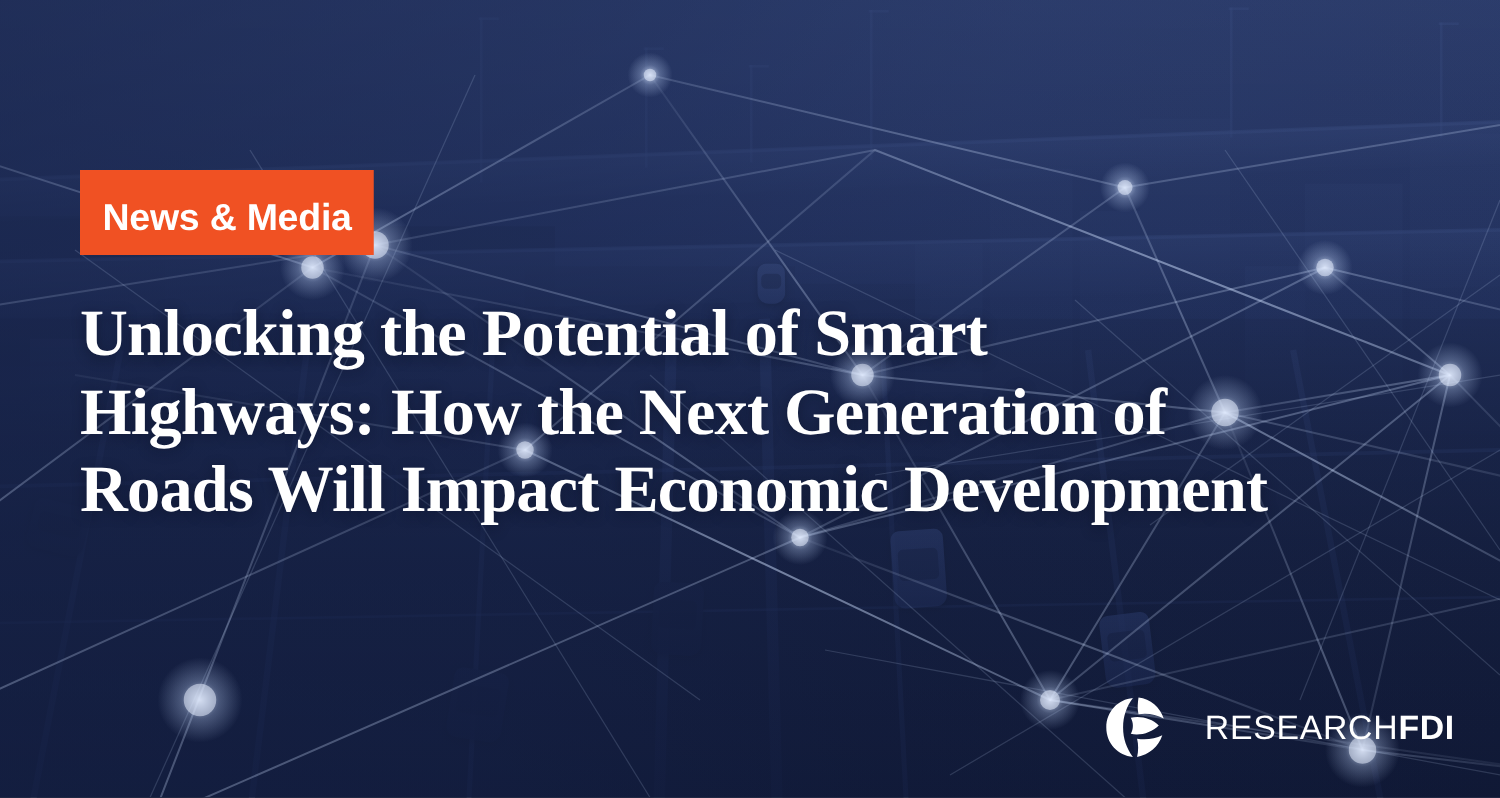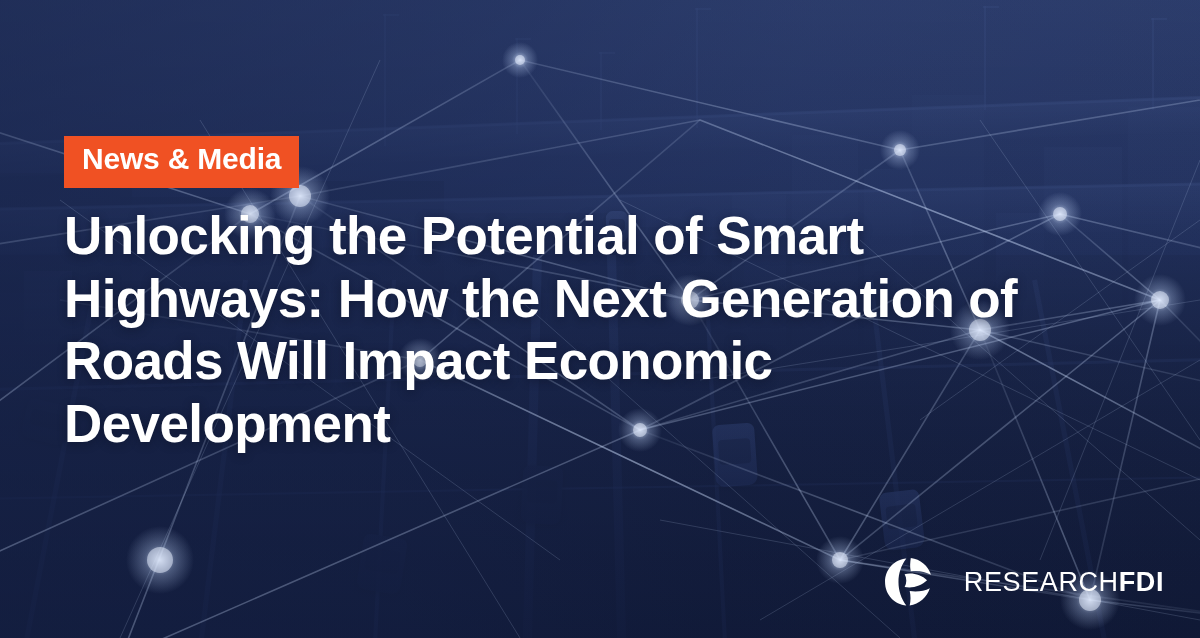--- a/index.html
+++ b/index.html
@@ -143,32 +143,33 @@
   }
 
   .eyebrow {
     display: inline-block;
     background: #f05123;
     color: #ffffff;
     font-size: 30px;
     font-weight: bold;
     line-height: 1;
     letter-spacing: -0.2px;
-    padding: 8px 18px 14px 18px;
+    padding: 24px 18px 14px 18px;
   }
 
   .headline {
-    margin: 17px 0 0 0;
+    margin: 32px 0 0 0;
     color: #ffffff;
     font-size: 53px;
     font-weight: bold;
     line-height: 1.18;
     letter-spacing: -0.6px;
     max-width: 960px;
     text-shadow: 0 2px 10px rgba(8,14,32,0.45);
+    font-family: Liberation Serif, serif;
   }
 
   
   .logo {
     position: absolute;
     right: 36px;
     bottom: 28px;
     display: flex;
     align-items: center;
     gap: 28px;

